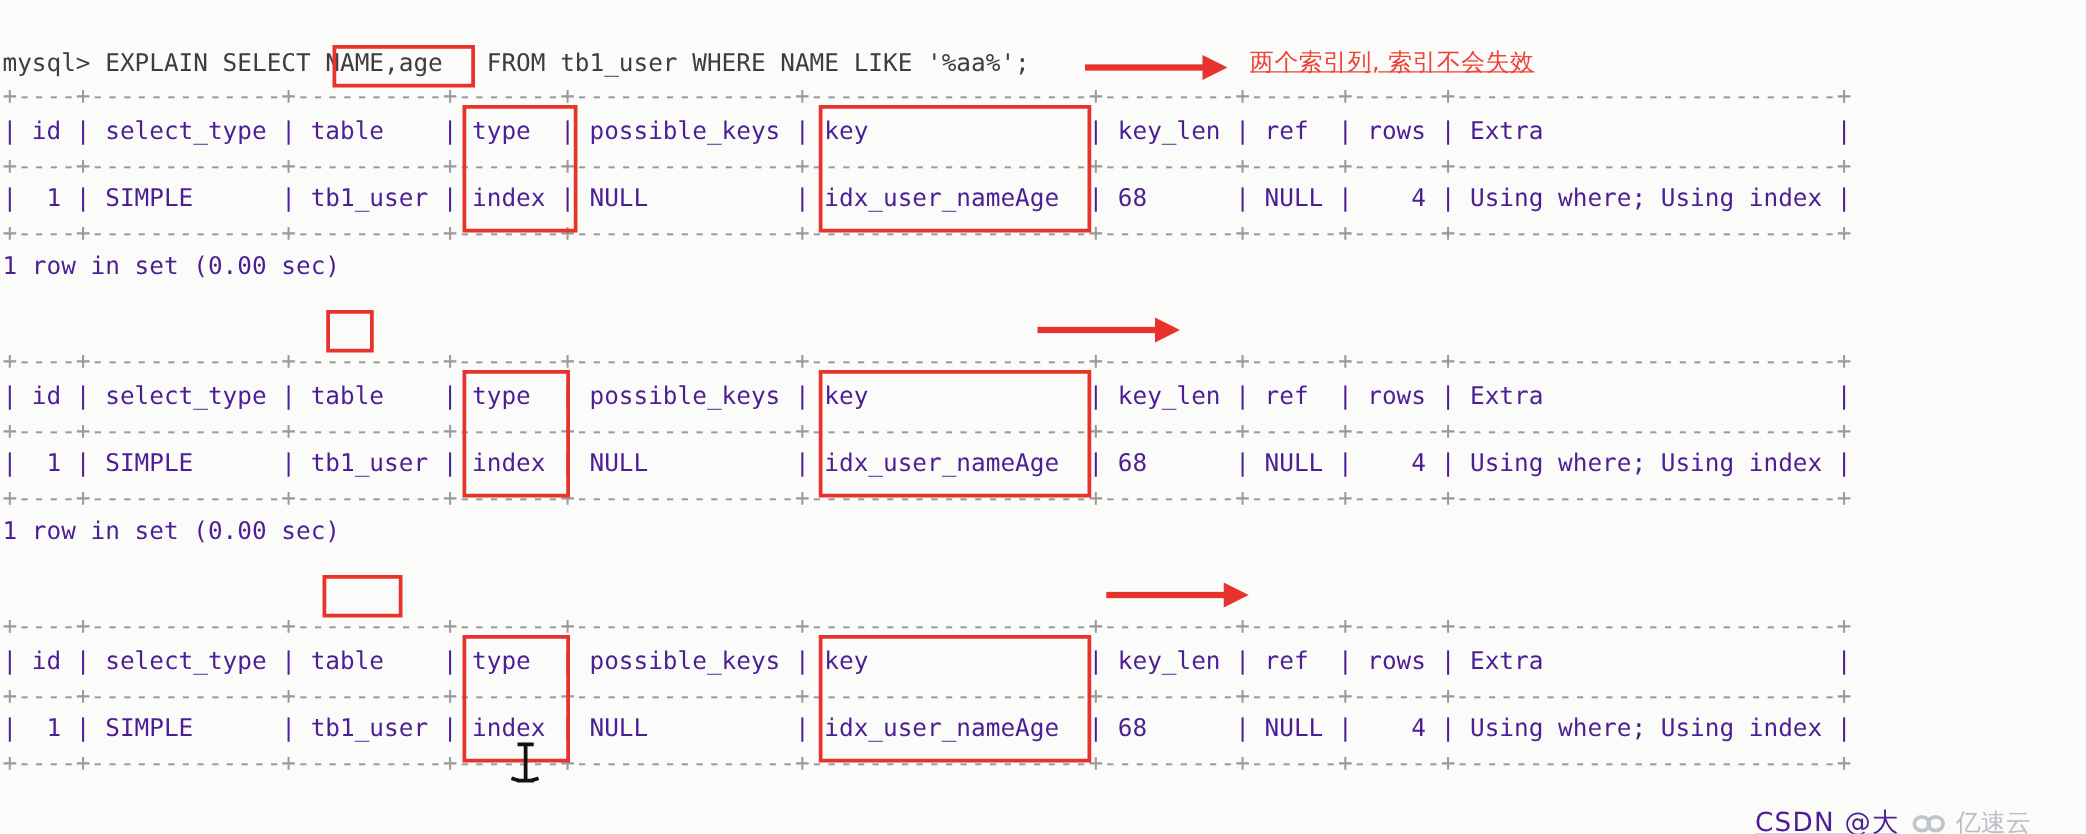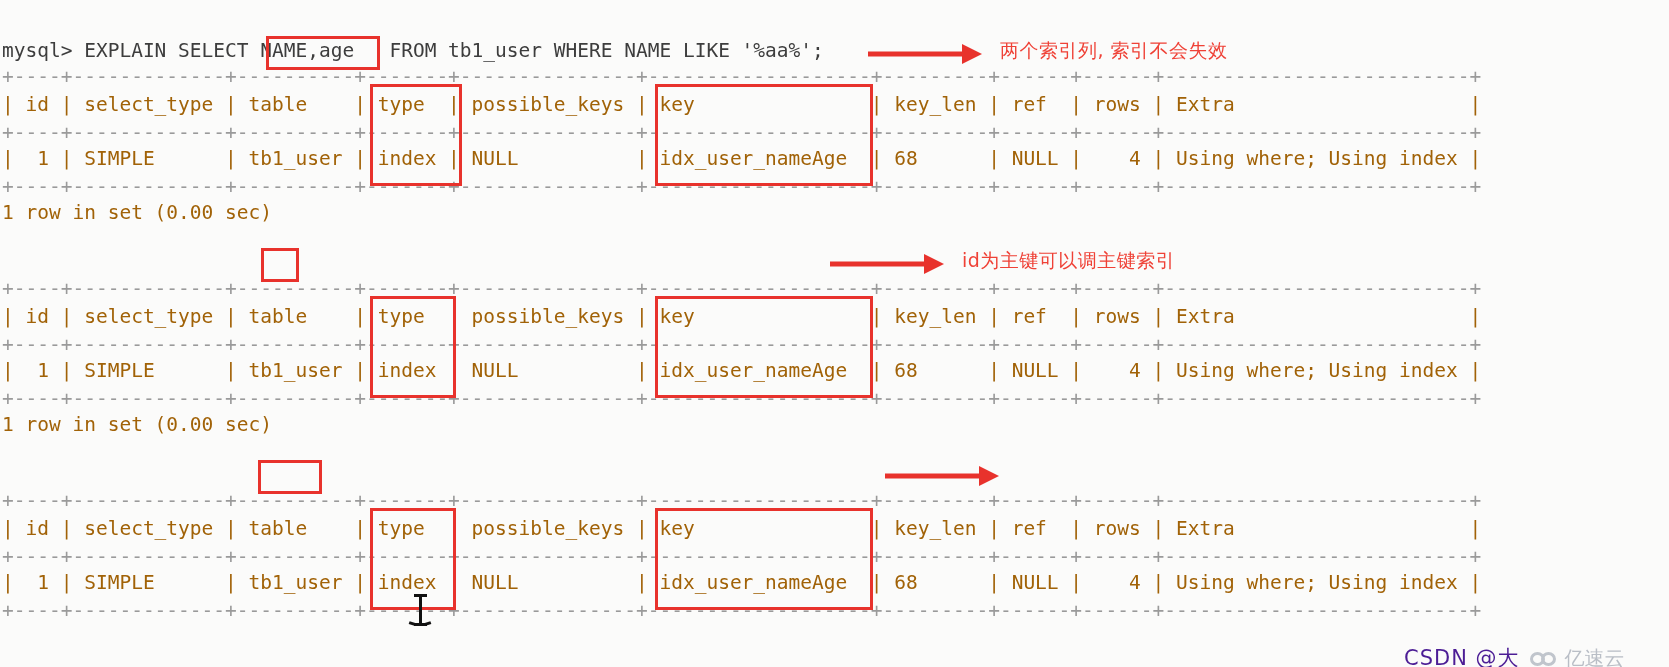--- a/index.html
+++ b/index.html
@@ -26,21 +26,21 @@
   }
 
   .term-line {
     position: absolute;
     left: 2px;
     white-space: pre;
     font-family: "DejaVu Sans Mono", "Liberation Mono", monospace;
     font-size: 19.5px;
     line-height: 26px;
     letter-spacing: 0px;
-    color: #a16207;
+    color: #4c1d95;
   }
   .term-line.sep {
     color: #9a9a9a;
   }
   .term-line.cmd {
     color: #3d3d3d;
   }
 
   
   .red-box {
@@ -76,20 +76,21 @@
   }
 
   .annot-text {
     position: absolute;
     color: #ef4136;
     font-family: "DejaVu Sans", "Liberation Sans", sans-serif;
     font-size: 19px;
     line-height: 22px;
     white-space: nowrap;
     letter-spacing: 0.5px;
+    text-decoration: underline;
   }
 
   
   .ibeam {
     position: absolute;
     width: 14px;
     height: 36px;
   }
   .ibeam .stem {
     position: absolute;
@@ -196,21 +197,20 @@
   <div class="red-arrow" style="left:868px; top:8px; width:115px; height:20px;">
     <div class="shaft" style="width:96px;"></div>
     <div class="head" style="left:94px;"></div>
   </div>
   <div class="annot-text" style="left:1000px; top:3px;">两个索引列, 索引不会失效</div>
 
   <div class="red-arrow" style="left:830px; top:218px; width:115px; height:20px;">
     <div class="shaft" style="width:96px;"></div>
     <div class="head" style="left:94px;"></div>
   </div>
-  <div class="annot-text" style="left:962px; top:213px;">id为主键可以调主键索引</div>
 
   <div class="red-arrow" style="left:885px; top:430px; width:115px; height:20px;">
     <div class="shaft" style="width:96px;"></div>
     <div class="head" style="left:94px;"></div>
   </div>
 
   <div class="ibeam" style="left:413px; top:556px;">
     <div class="cap-top"></div>
     <div class="stem"></div>
     <div class="cap-bot"></div>

